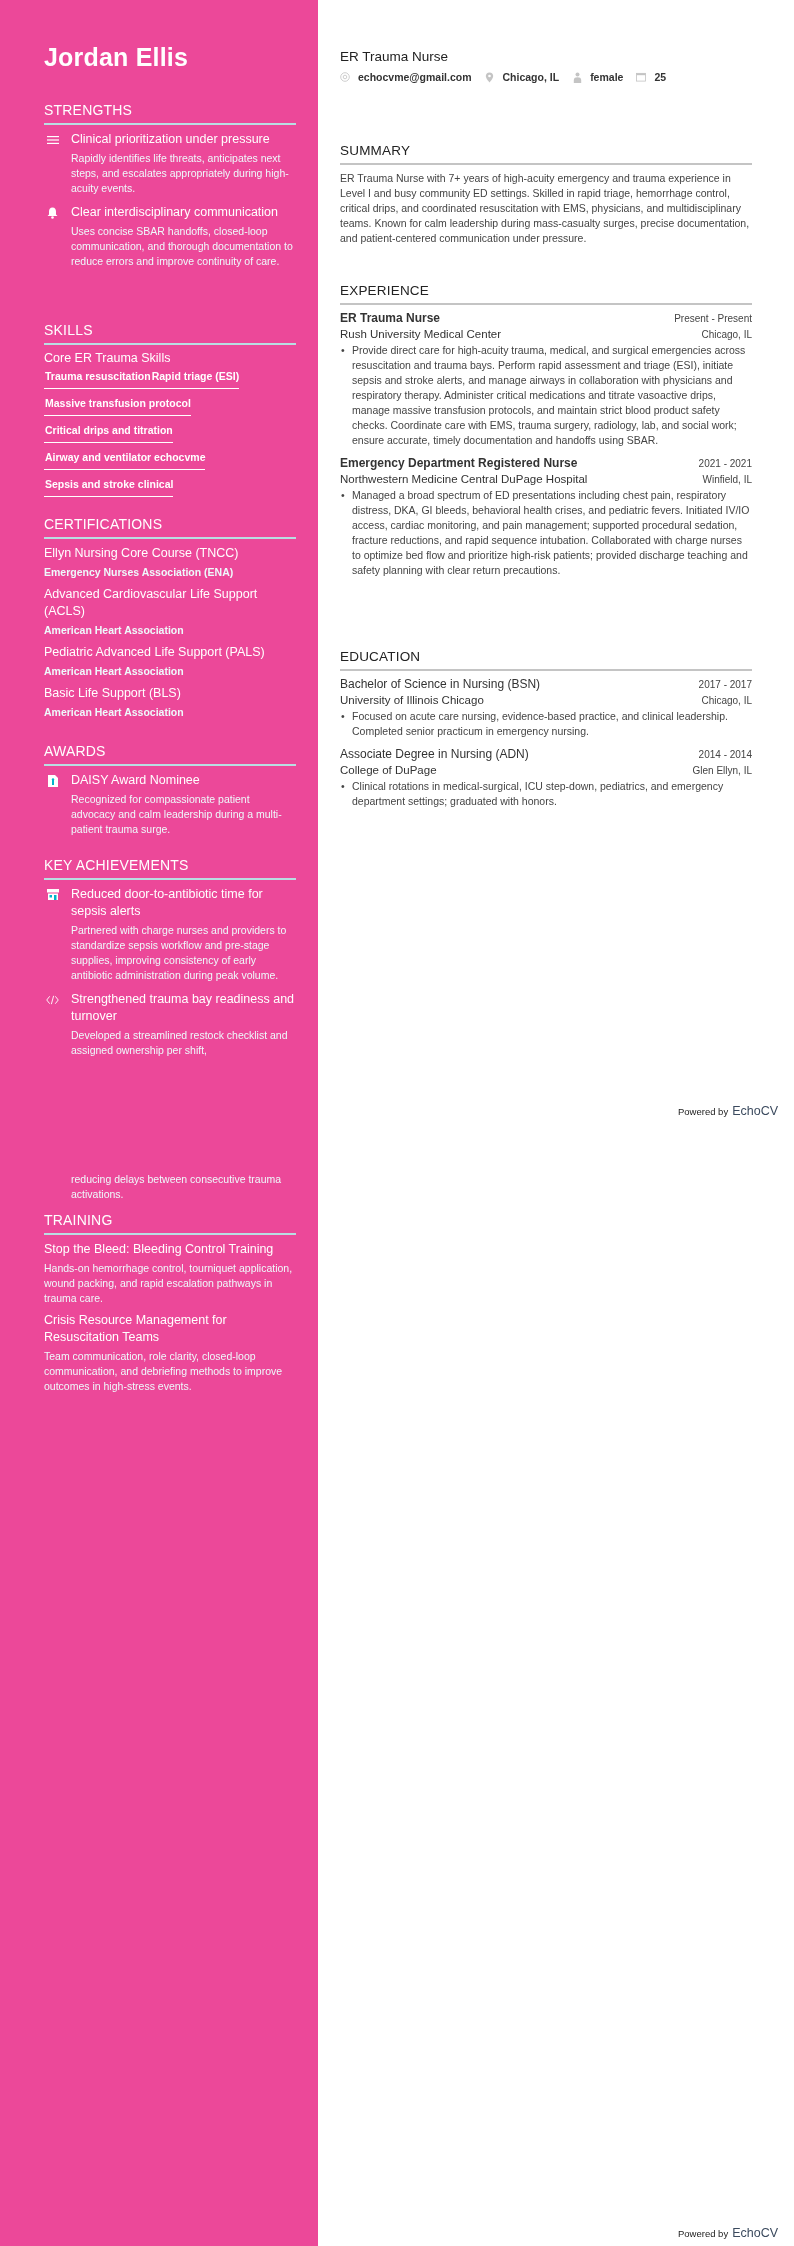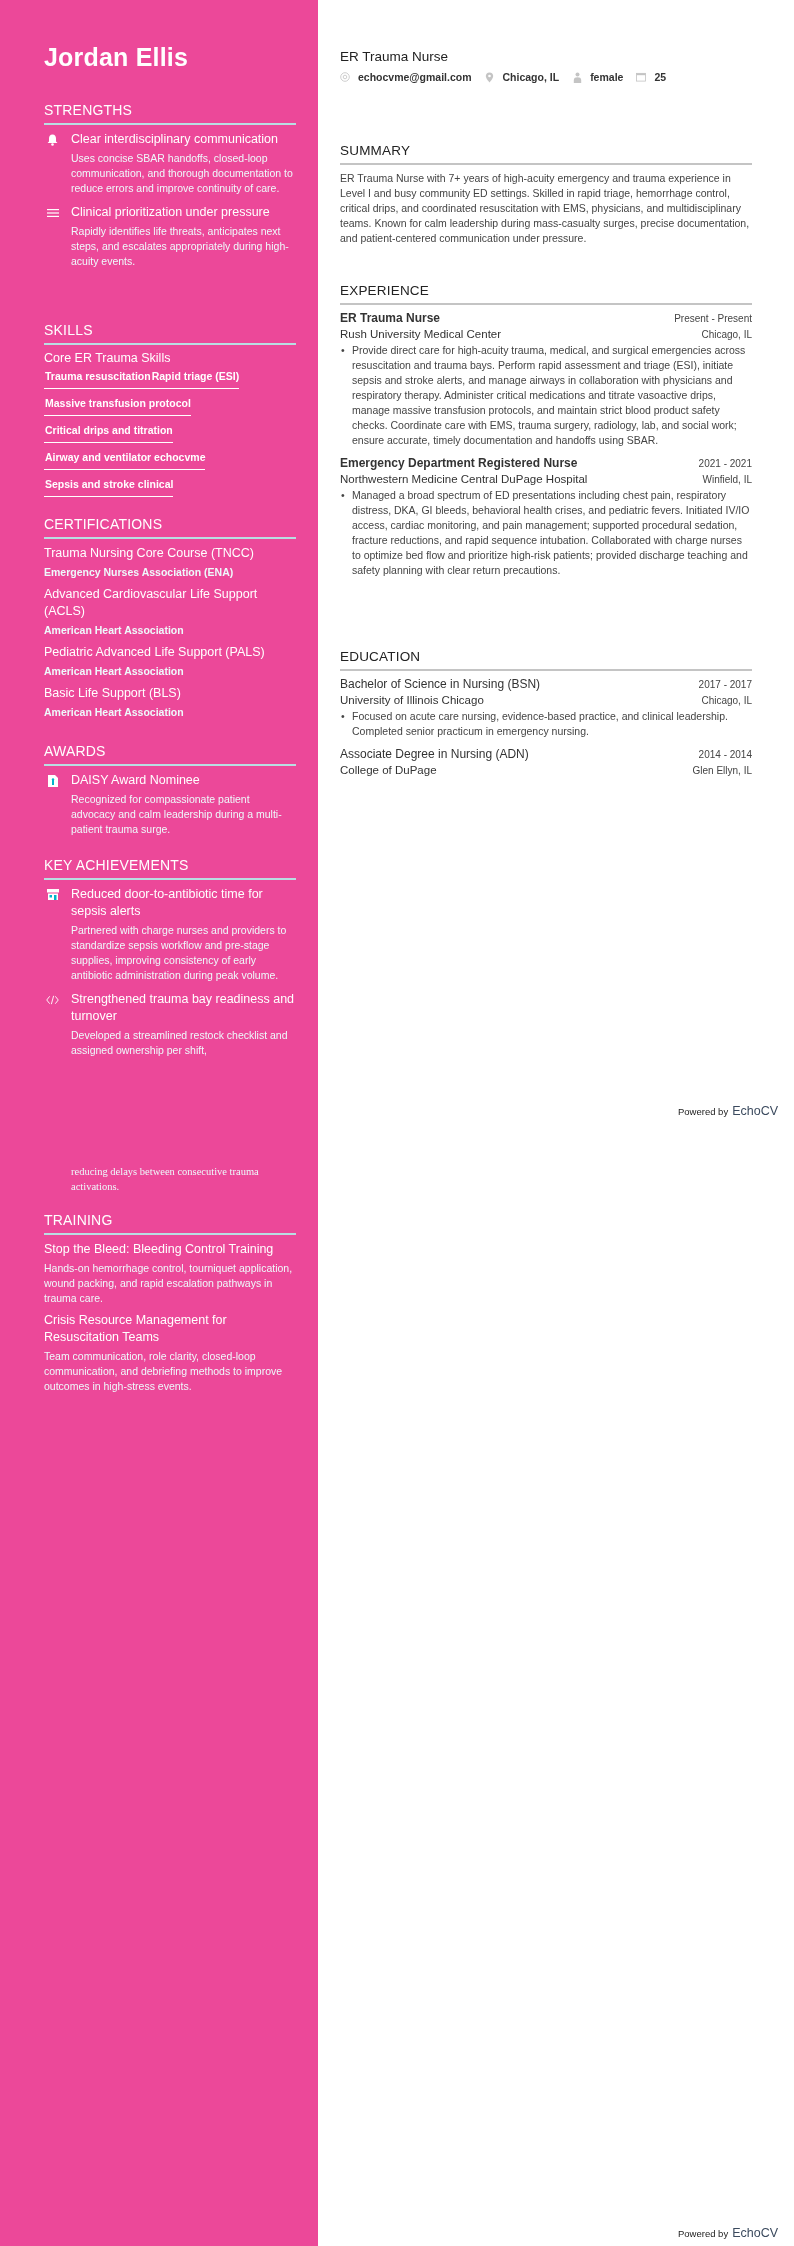--- a/index.html
+++ b/index.html
@@ -64,39 +64,39 @@
 <div class="sidebar">
 
   <div class="name">Jordan Ellis</div>
 
   <div class="sb-inner" style="top:102px;">
     <div class="sb-section-title">STRENGTHS</div>
     <div class="sb-rule"></div>
 
     <div class="sb-item">
       <span class="ico">
-        <svg width="11" height="12" viewBox="0 0 11 12">
-            <path d="M5.5 0.5 C3 0.5 2 2.5 2 4.5 L2 7.5 L0.5 9 L10.5 9 L9 7.5 L9 4.5 C9 2.5 8 0.5 5.5 0.5 Z" fill="#fff"></path>
-            <circle cx="5.5" cy="10.5" r="1.3" fill="#fff"></circle>
-          </svg>
-      </span>
-      <div class="sb-item-title">Clear interdisciplinary communication</div>
-      <div class="sb-item-desc">Uses concise SBAR handoffs, closed-loop communication, and thorough documentation to reduce errors and improve continuity of care.</div>
-    </div>
-
-    <div class="sb-item">
-      <span class="ico">
         <svg width="12" height="10" viewBox="0 0 12 10">
             <rect x="0" y="1" width="12" height="1.2" fill="#fff"></rect>
             <rect x="0" y="4.4" width="12" height="1.2" fill="#fff"></rect>
             <rect x="0" y="7.8" width="12" height="1.2" fill="#fff"></rect>
           </svg>
       </span>
       <div class="sb-item-title">Clinical prioritization under pressure</div>
       <div class="sb-item-desc">Rapidly identifies life threats, anticipates next steps, and escalates appropriately during high-acuity events.</div>
+    </div>
+
+    <div class="sb-item">
+      <span class="ico">
+        <svg width="11" height="12" viewBox="0 0 11 12">
+            <path d="M5.5 0.5 C3 0.5 2 2.5 2 4.5 L2 7.5 L0.5 9 L10.5 9 L9 7.5 L9 4.5 C9 2.5 8 0.5 5.5 0.5 Z" fill="#fff"></path>
+            <circle cx="5.5" cy="10.5" r="1.3" fill="#fff"></circle>
+          </svg>
+      </span>
+      <div class="sb-item-title">Clear interdisciplinary communication</div>
+      <div class="sb-item-desc">Uses concise SBAR handoffs, closed-loop communication, and thorough documentation to reduce errors and improve continuity of care.</div>
     </div>
   </div>
 
   <div class="sb-inner" style="top:322px;">
     <div class="sb-section-title">SKILLS</div>
     <div class="sb-rule"></div>
     <div class="skill-group">Core ER Trauma Skills</div>
     <div class="skills-wrap">
       <span class="skill-chip">Trauma resuscitation</span>
       <span class="skill-chip">Rapid triage (ESI)</span>
@@ -104,21 +104,21 @@
       <span class="skill-chip" style="margin-right:100px;">Critical drips and titration</span>
       <span class="skill-chip" style="margin-right:100px;">Airway and ventilator echocvme</span>
       <span class="skill-chip" style="margin-right:100px;">Sepsis and stroke clinical</span>
     </div>
   </div>
 
   <div class="sb-inner" style="top:516px;">
     <div class="sb-section-title">CERTIFICATIONS</div>
     <div class="sb-rule"></div>
     <div>
-      <div class="cert-title">Trauma Nursing Core Course (TNCC)</div>
+      <div class="cert-title">Ellyn Nursing Core Course (TNCC)</div>
       <div class="cert-org">Emergency Nurses Association (ENA)</div>
     </div>
     <div>
       <div class="cert-title">Advanced Cardiovascular Life Support (ACLS)</div>
       <div class="cert-org">American Heart Association</div>
     </div>
     <div>
       <div class="cert-title">Pediatric Advanced Life Support (PALS)</div>
       <div class="cert-org">American Heart Association</div>
     </div>
@@ -167,21 +167,21 @@
             <line x1="8.2" y1="0.5" x2="5.8" y2="9.5" stroke="#fff" stroke-width="1"></line>
           </svg>
       </span>
       <div class="sb-item-title">Strengthened trauma bay readiness and turnover</div>
       <div class="sb-item-desc">Developed a streamlined restock checklist and assigned ownership per shift,</div>
     </div>
   </div>
 
   <div class="sb-inner" style="top:1164px;">
     <div class="sb-item" style="margin-bottom:0;">
-      <div class="sb-item-desc" style="margin-top:0;font-family:Liberation Serif, serif;">reducing delays between consecutive trauma activations.</div>
+      <div class="sb-item-desc" style="margin-top:8px;">reducing delays between consecutive trauma activations.</div>
     </div>
   </div>
 
   <div class="sb-inner" style="top:1212px;">
     <div class="sb-section-title">TRAINING</div>
     <div class="sb-rule"></div>
     <div>
       <div class="train-title" style="font-weight:normal;">Stop the Bleed: Bleeding Control Training</div>
       <div class="train-desc">Hands-on hemorrhage control, tourniquet application, wound packing, and rapid escalation pathways in trauma care.</div>
     </div>
@@ -289,20 +289,21 @@
 
     <div style="margin-top:8px;">
       <div class="row">
         <span class="edu-title">Associate Degree in Nursing (ADN)</span>
         <span class="exp-date">2014 - 2014</span>
       </div>
       <div class="row">
         <span class="exp-org">College of DuPage</span>
         <span class="exp-loc">Glen Ellyn, IL</span>
       </div>
+      <div class="bullet">Clinical rotations in medical-surgical, ICU step-down, pediatrics, and emergency department settings; graduated with honors.</div>
     </div>
   </div>
 
   <div class="powered" style="top:1104px;">
     <span>Powered by</span>
     <span class="brand">EchoCV</span>
   </div>
   <div class="powered" style="top:2226px;">
     <span>Powered by</span>
     <span class="brand">EchoCV</span>

